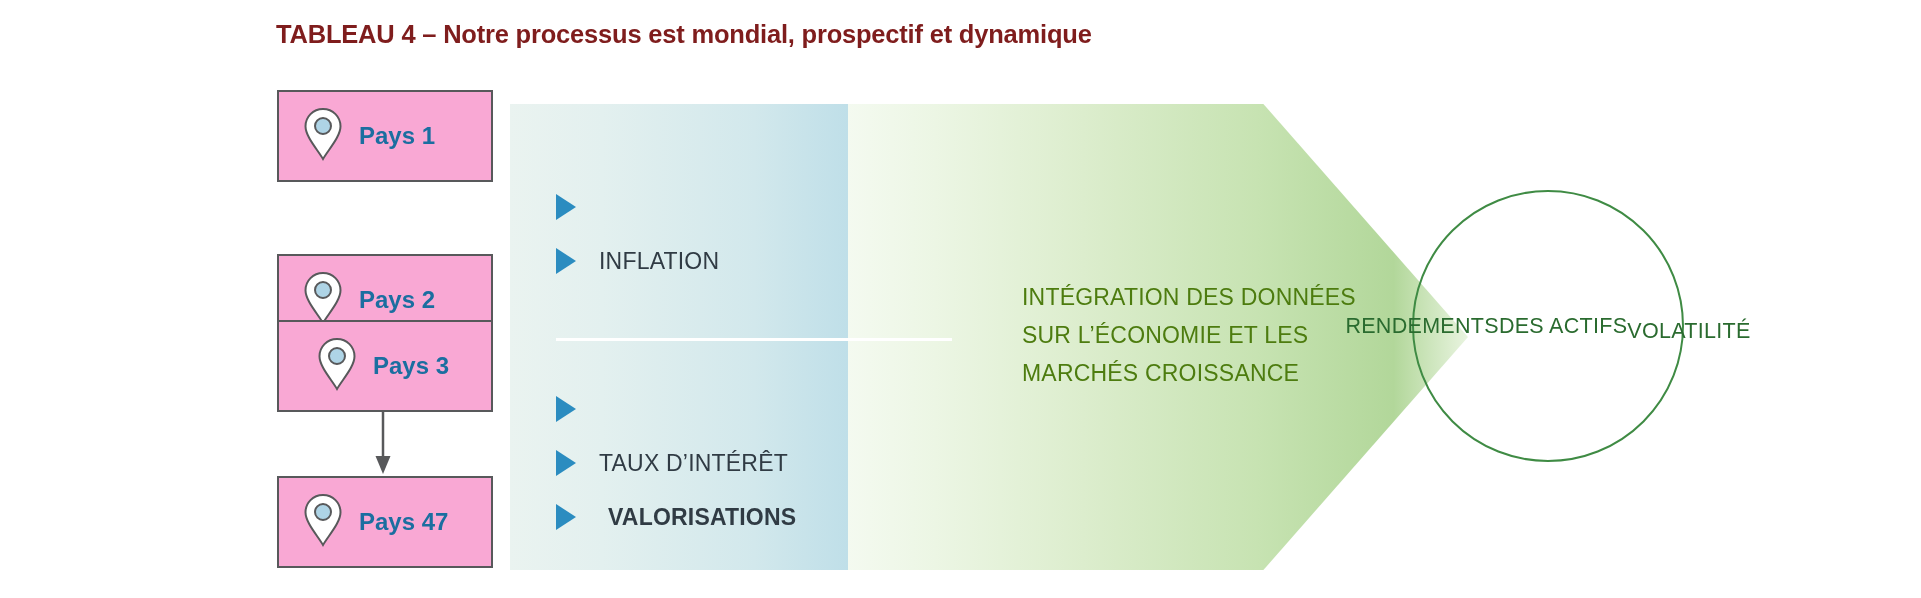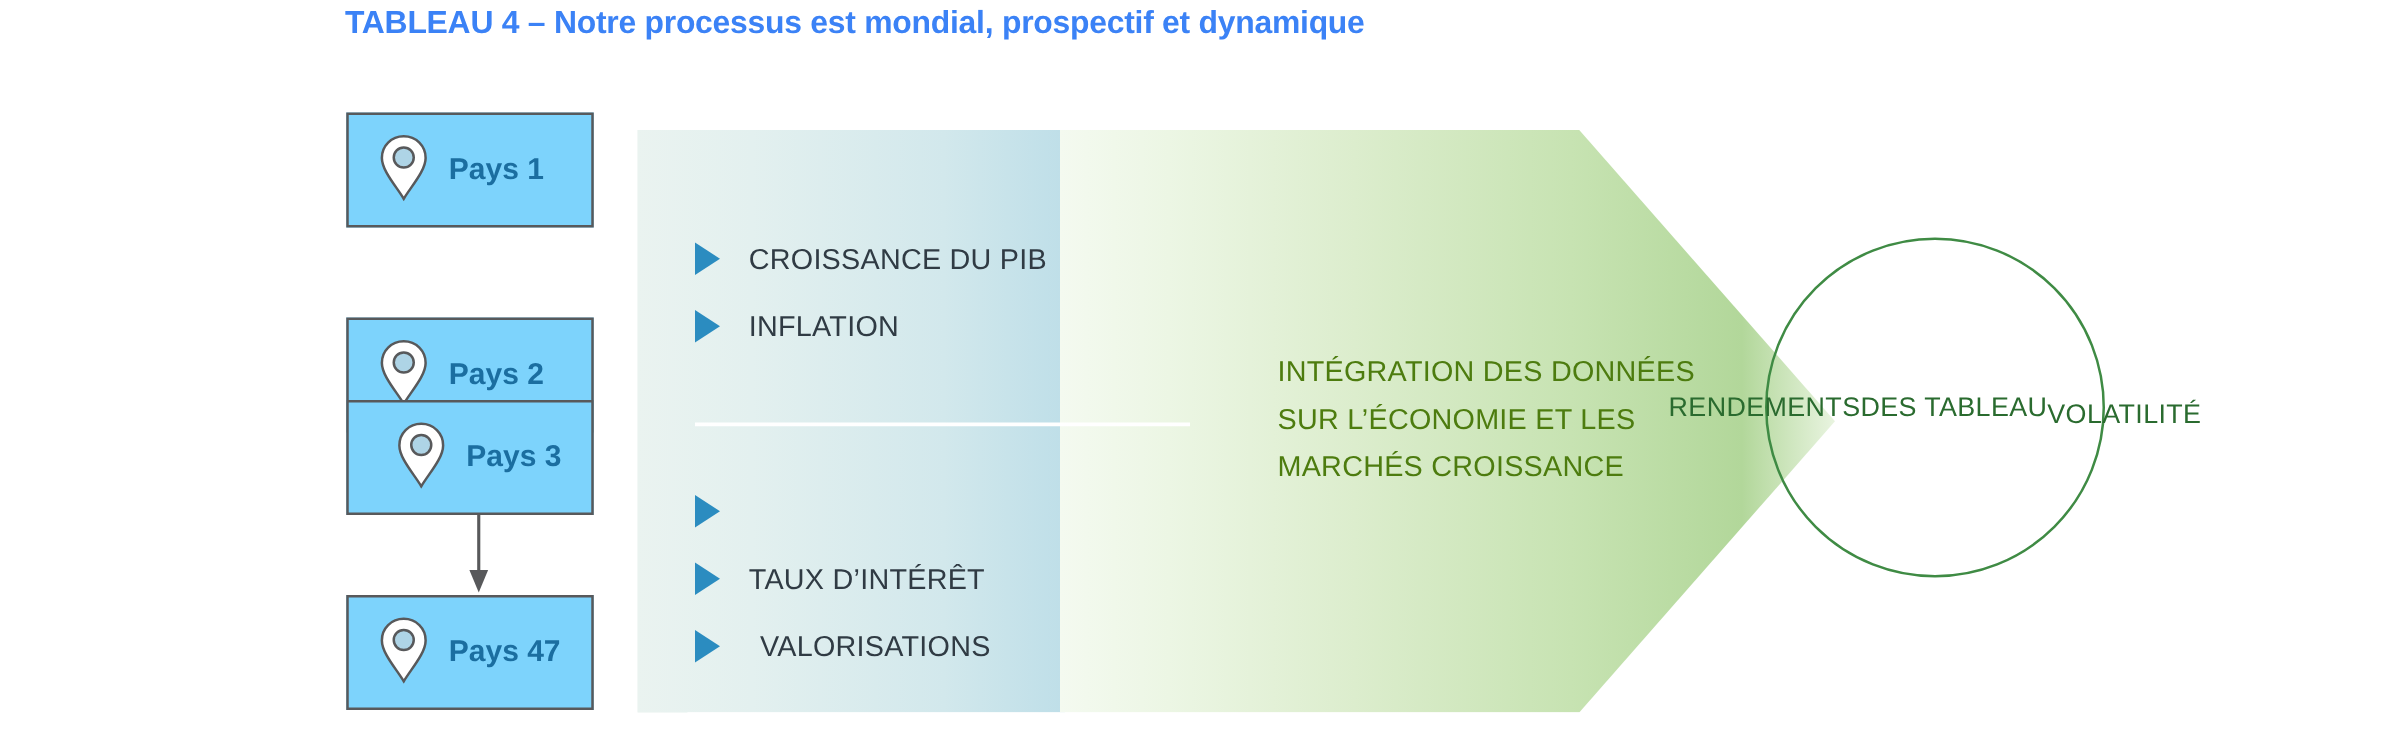--- a/index.html
+++ b/index.html
@@ -18,24 +18,24 @@
   #stage {
     position: relative;
     width: 1921px;
     height: 598px;
   }
 
   
   #chart-title {
     position: absolute;
     left: 276px;
-    top: 4px;
+    top: 20px;
     font-size: 25.5px;
     font-weight: bold;
-    color: #3b82f6;
+    color: #7f1d1d;
     letter-spacing: -0.2px;
     white-space: nowrap;
   }
 
   
   #blue-arrow {
     position: absolute;
     left: 510px;
     top: 104px;
     width: 510px;
@@ -64,22 +64,22 @@
     top: 104px;
     width: 40px;
     height: 466px;
     background: #eaf3f0;
   }
 
   
   .country-box {
     position: absolute;
     left: 277px;
-    width: 198px;
-    background: #7dd3fc;
+    width: 216px;
+    background: #f9a8d4;
     border: 2px solid #58595b;
     box-sizing: border-box;
     display: flex;
     align-items: center;
     padding-left: 24px;
   }
   .country-label {
     font-size: 24px;
     font-weight: bold;
     color: #1b6ea0;
@@ -119,21 +119,21 @@
     border-bottom: 13px solid transparent;
     border-left: 20px solid #2b8cc0;
   }
   .bullet-text {
     margin-left: 23px;
     font-size: 23px;
     color: #303b44;
     letter-spacing: 0.2px;
     white-space: nowrap;
   }
-  .bullet-text.indented { margin-left: 32px; }
+  .bullet-text.indented { margin-left: 32px; font-weight: bold; }
 
   
   #blue-arrow-divider {
     position: absolute;
     left: 556px;
     top: 338px;
     width: 396px;
     height: 3px;
     background: #ffffff;
   }
@@ -232,21 +232,20 @@
         <path d="M20 2 C10 2 2.5 9.8 2.5 19.3 C2.5 29.5 14 42 20 52 C26 42 37.5 29.5 37.5 19.3 C37.5 9.8 30 2 20 2 Z" fill="#ffffff" stroke="#58595b" stroke-width="2"></path>
         <circle cx="20" cy="19" r="8" fill="#aed4e6" stroke="#58595b" stroke-width="2"></circle>
       </svg>
     </span>
     <span class="country-label">Pays 47</span>
   </div>
 
   <div class="bullet-list" id="bullet-list-top">
     <div class="bullet-row">
       <span class="bullet-tri"></span>
-      <span class="bullet-text">CROISSANCE DU PIB</span>
     </div>
     <div class="bullet-row">
       <span class="bullet-tri"></span>
       <span class="bullet-text">INFLATION</span>
     </div>
   </div>
 
   <div id="blue-arrow-divider"></div>
 
   <div class="bullet-list" id="bullet-list-bottom">
@@ -264,17 +263,17 @@
   </div>
 
   <div id="integration-text">
     <div>INTÉGRATION DES DONNÉES</div>
     <div>SUR L’ÉCONOMIE ET LES</div>
     <div>MARCHÉS CROISSANCE</div>
   </div>
 
   <div id="outcome-circle">
     <div class="outcome-line">RENDEMENTS</div>
-    <div class="outcome-line">DES TABLEAU</div>
+    <div class="outcome-line">DES ACTIFS</div>
     <div class="outcome-line gap">VOLATILITÉ</div>
   </div>
 
 </div>
 
 </body></html>

